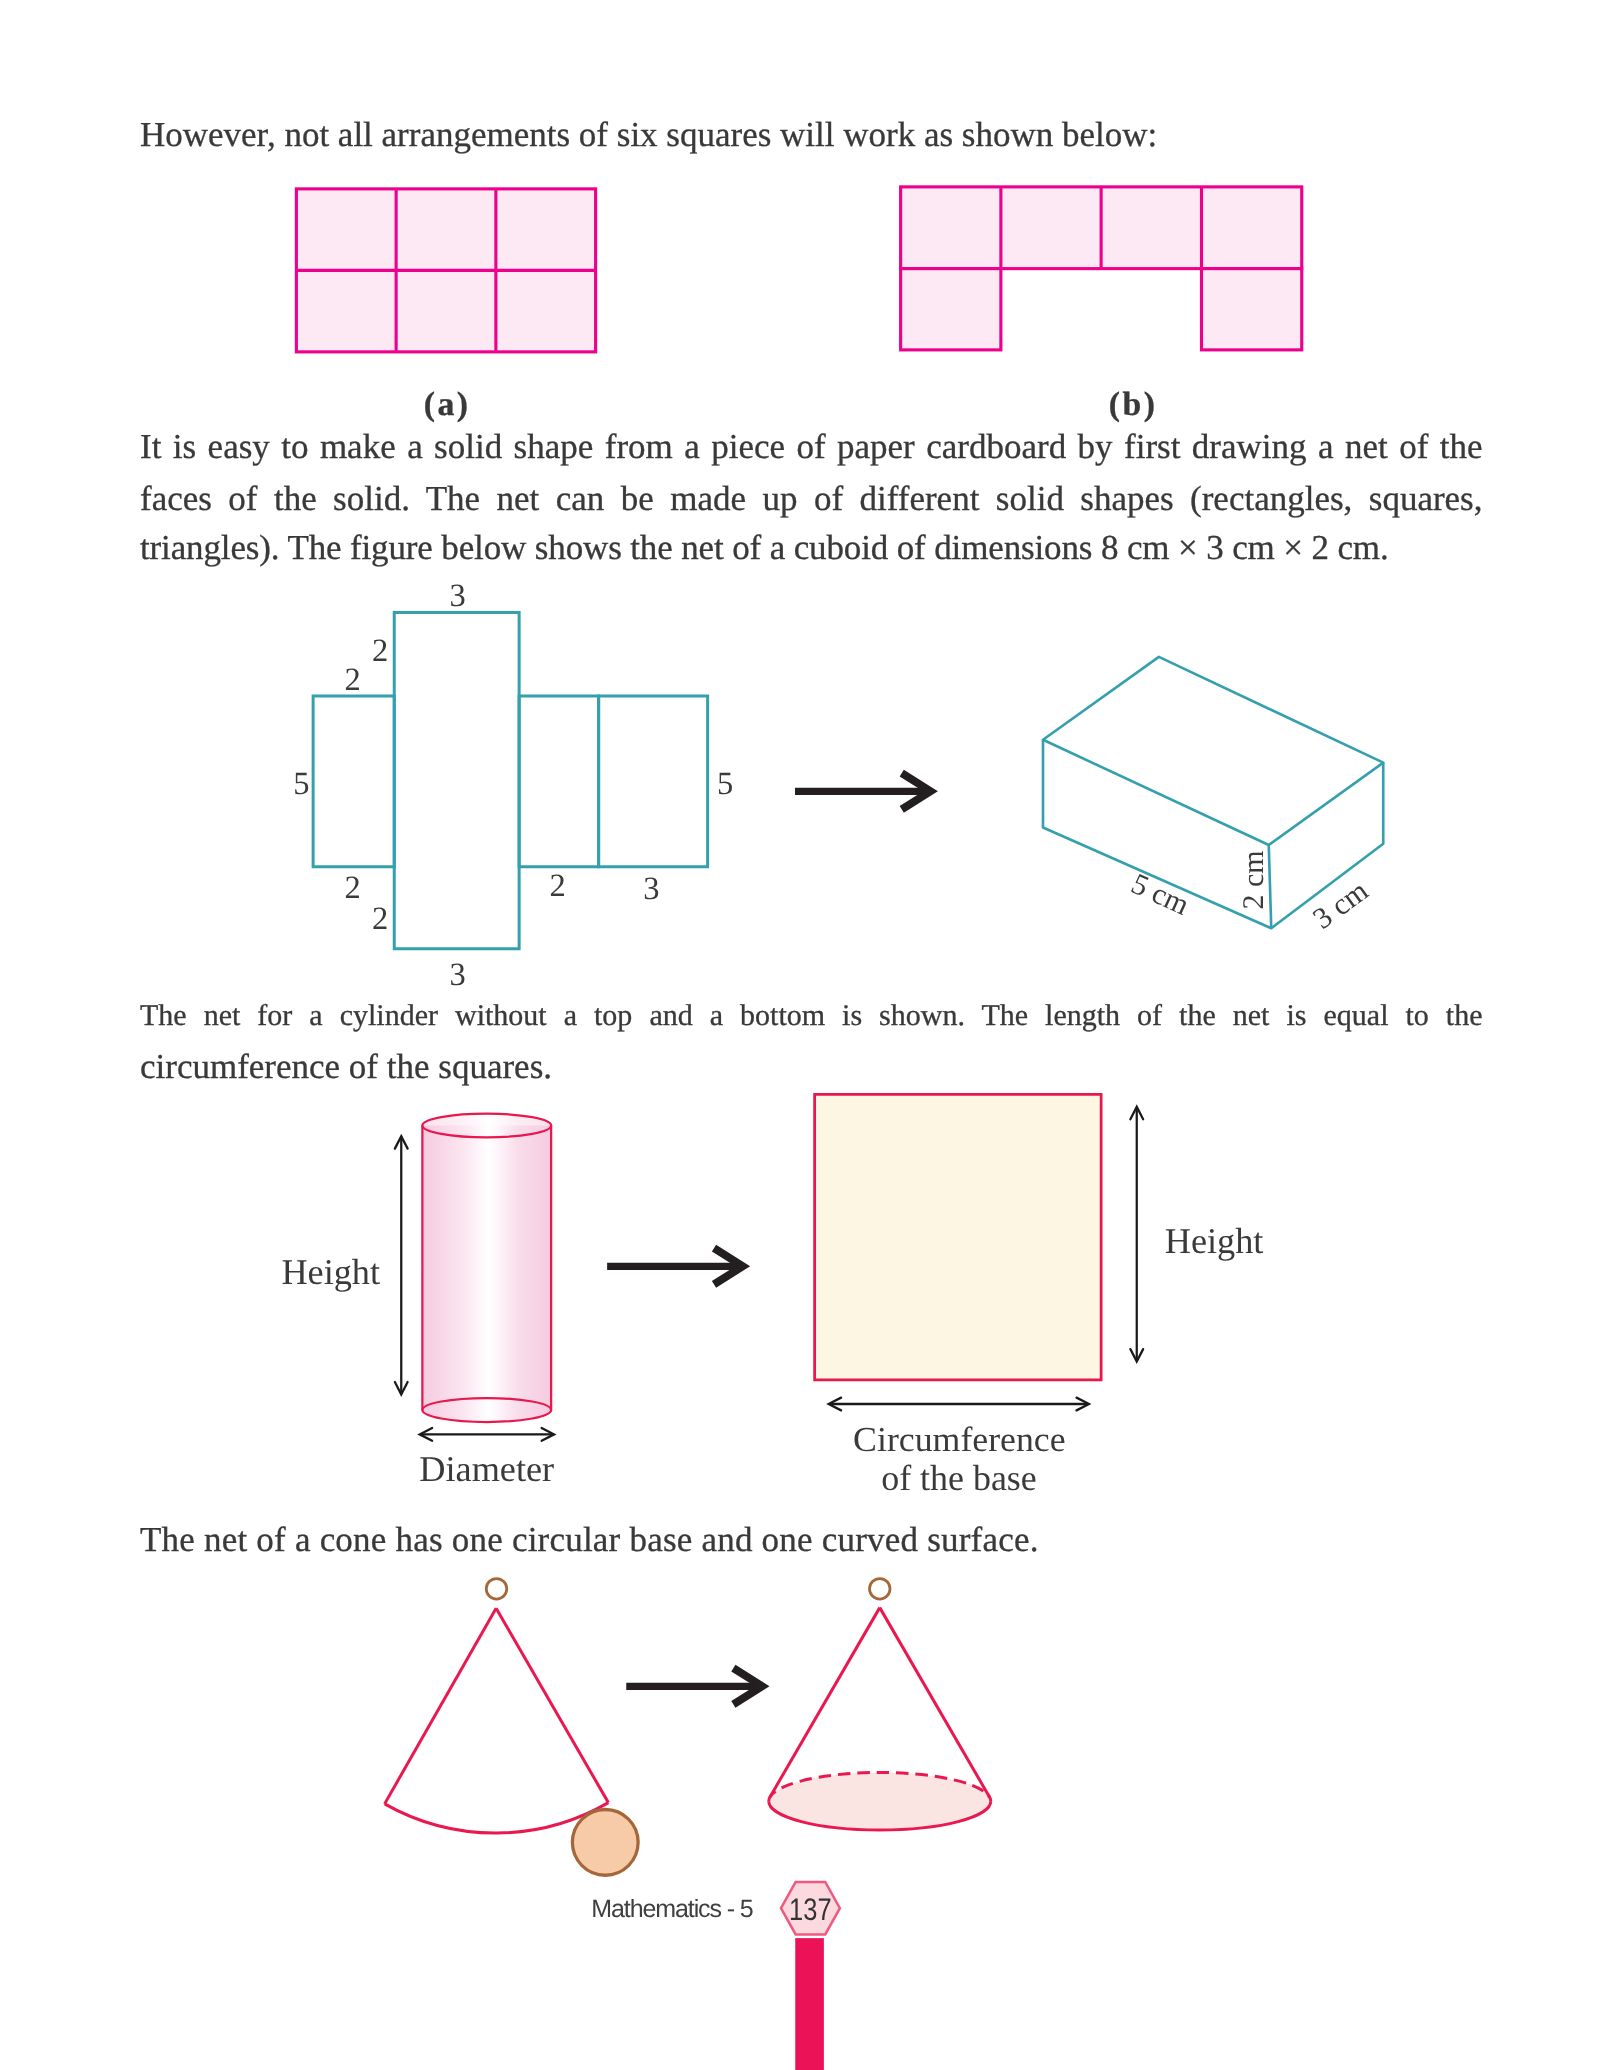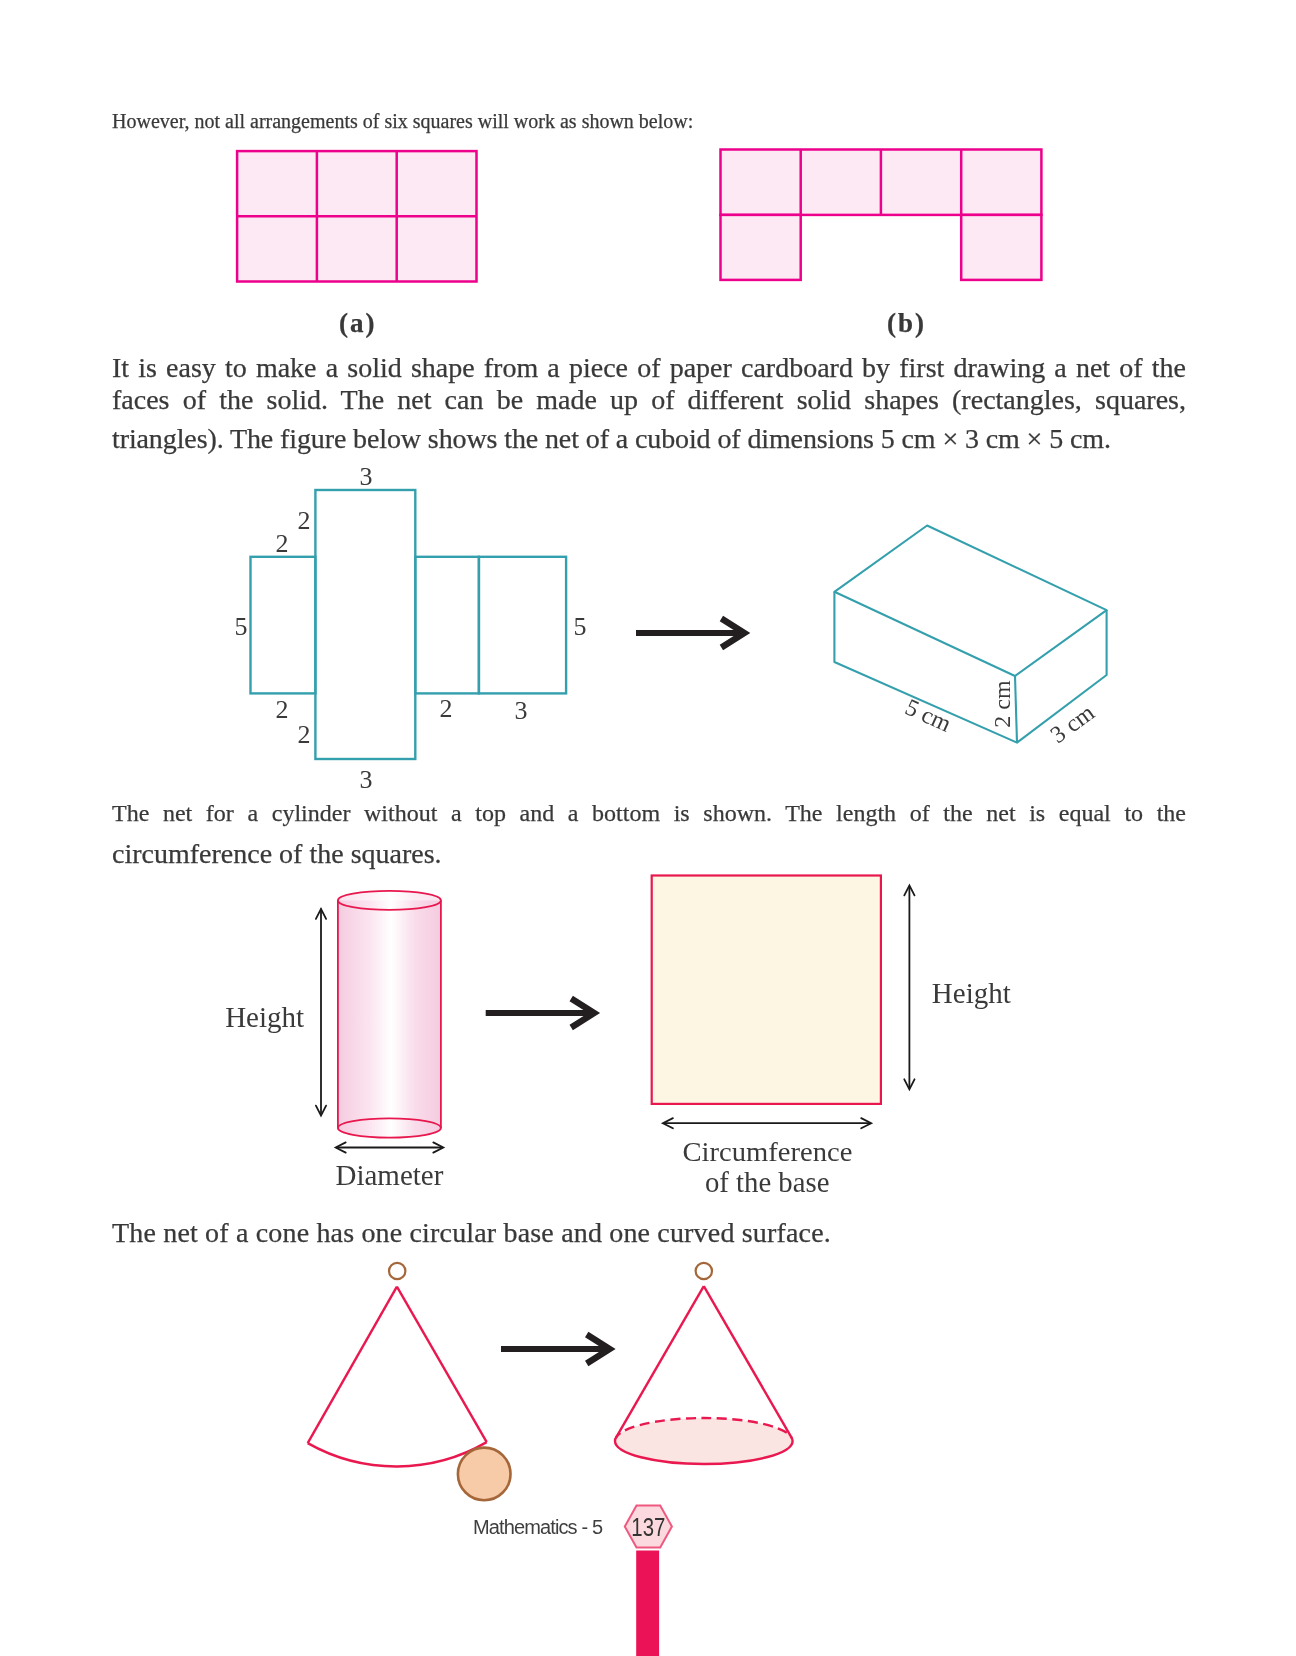--- a/index.html
+++ b/index.html
@@ -5,28 +5,28 @@
 html,body{margin:0;padding:0}
 body{width:1296px;height:1656px;position:relative;background:#fff;overflow:hidden;
      font-family:"Liberation Serif",serif;color:#393939;-webkit-text-stroke:0.25px #393939}
 .t{position:absolute;white-space:nowrap;line-height:1}
 .j{position:absolute;line-height:1;text-align:justify;text-align-last:justify}
 #art{position:absolute;left:0;top:0;overflow:visible}
 </style>
 </head>
 <body>
 
-<div class="t" style="left:112px;top:111px;font-size:20px">However, not all arrangements of six squares will work as shown below:</div>
+<div class="t" style="left:112px;top:95px;font-size:28px">However, not all arrangements of six squares will work as shown below:</div>
 
 <div class="t" style="left:339px;top:310px;font-size:27px;font-weight:bold;letter-spacing:2px">(a)</div>
 <div class="t" style="left:887px;top:310px;font-size:27px;font-weight:bold;letter-spacing:2px">(b)</div>
 
-<div class="j" style="left:112px;top:354px;width:1074px;font-size:28px">It is easy to make a solid shape from a piece of paper cardboard by first drawing a net of the</div>
+<div class="j" style="left:112px;top:344px;width:1074px;font-size:28px">It is easy to make a solid shape from a piece of paper cardboard by first drawing a net of the</div>
 <div class="j" style="left:112px;top:386px;width:1074px;font-size:28px">faces of the solid. The net can be made up of different solid shapes (rectangles, squares,</div>
-<div class="t" style="left:112px;top:425px;font-size:28px;letter-spacing:-0.11px">triangles). The figure below shows the net of a cuboid of dimensions 5 cm × 3 cm × 5 cm.</div>
+<div class="t" style="left:112px;top:425px;font-size:28px;letter-spacing:-0.11px">triangles). The figure below shows the net of a cuboid of dimensions 8 cm × 3 cm × 2 cm.</div>
 
 <div class="j" style="left:112px;top:801px;width:1074px;font-size:24px">The net for a cylinder without a top and a bottom is shown. The length of the net is equal to the</div>
 <div class="t" style="left:112px;top:840px;font-size:28px">circumference of the squares.</div>
 
 <div class="t" style="left:112px;top:1219px;font-size:28px;letter-spacing:0.17px">The net of a cone has one circular base and one curved surface.</div>
 
 <svg id="art" width="1296" height="1656" viewBox="0 0 1296 1656">
 <defs>
 <linearGradient id="cyl" x1="0" y1="0" x2="1" y2="0">
   <stop offset="0" stop-color="#f5cbe0"></stop>

